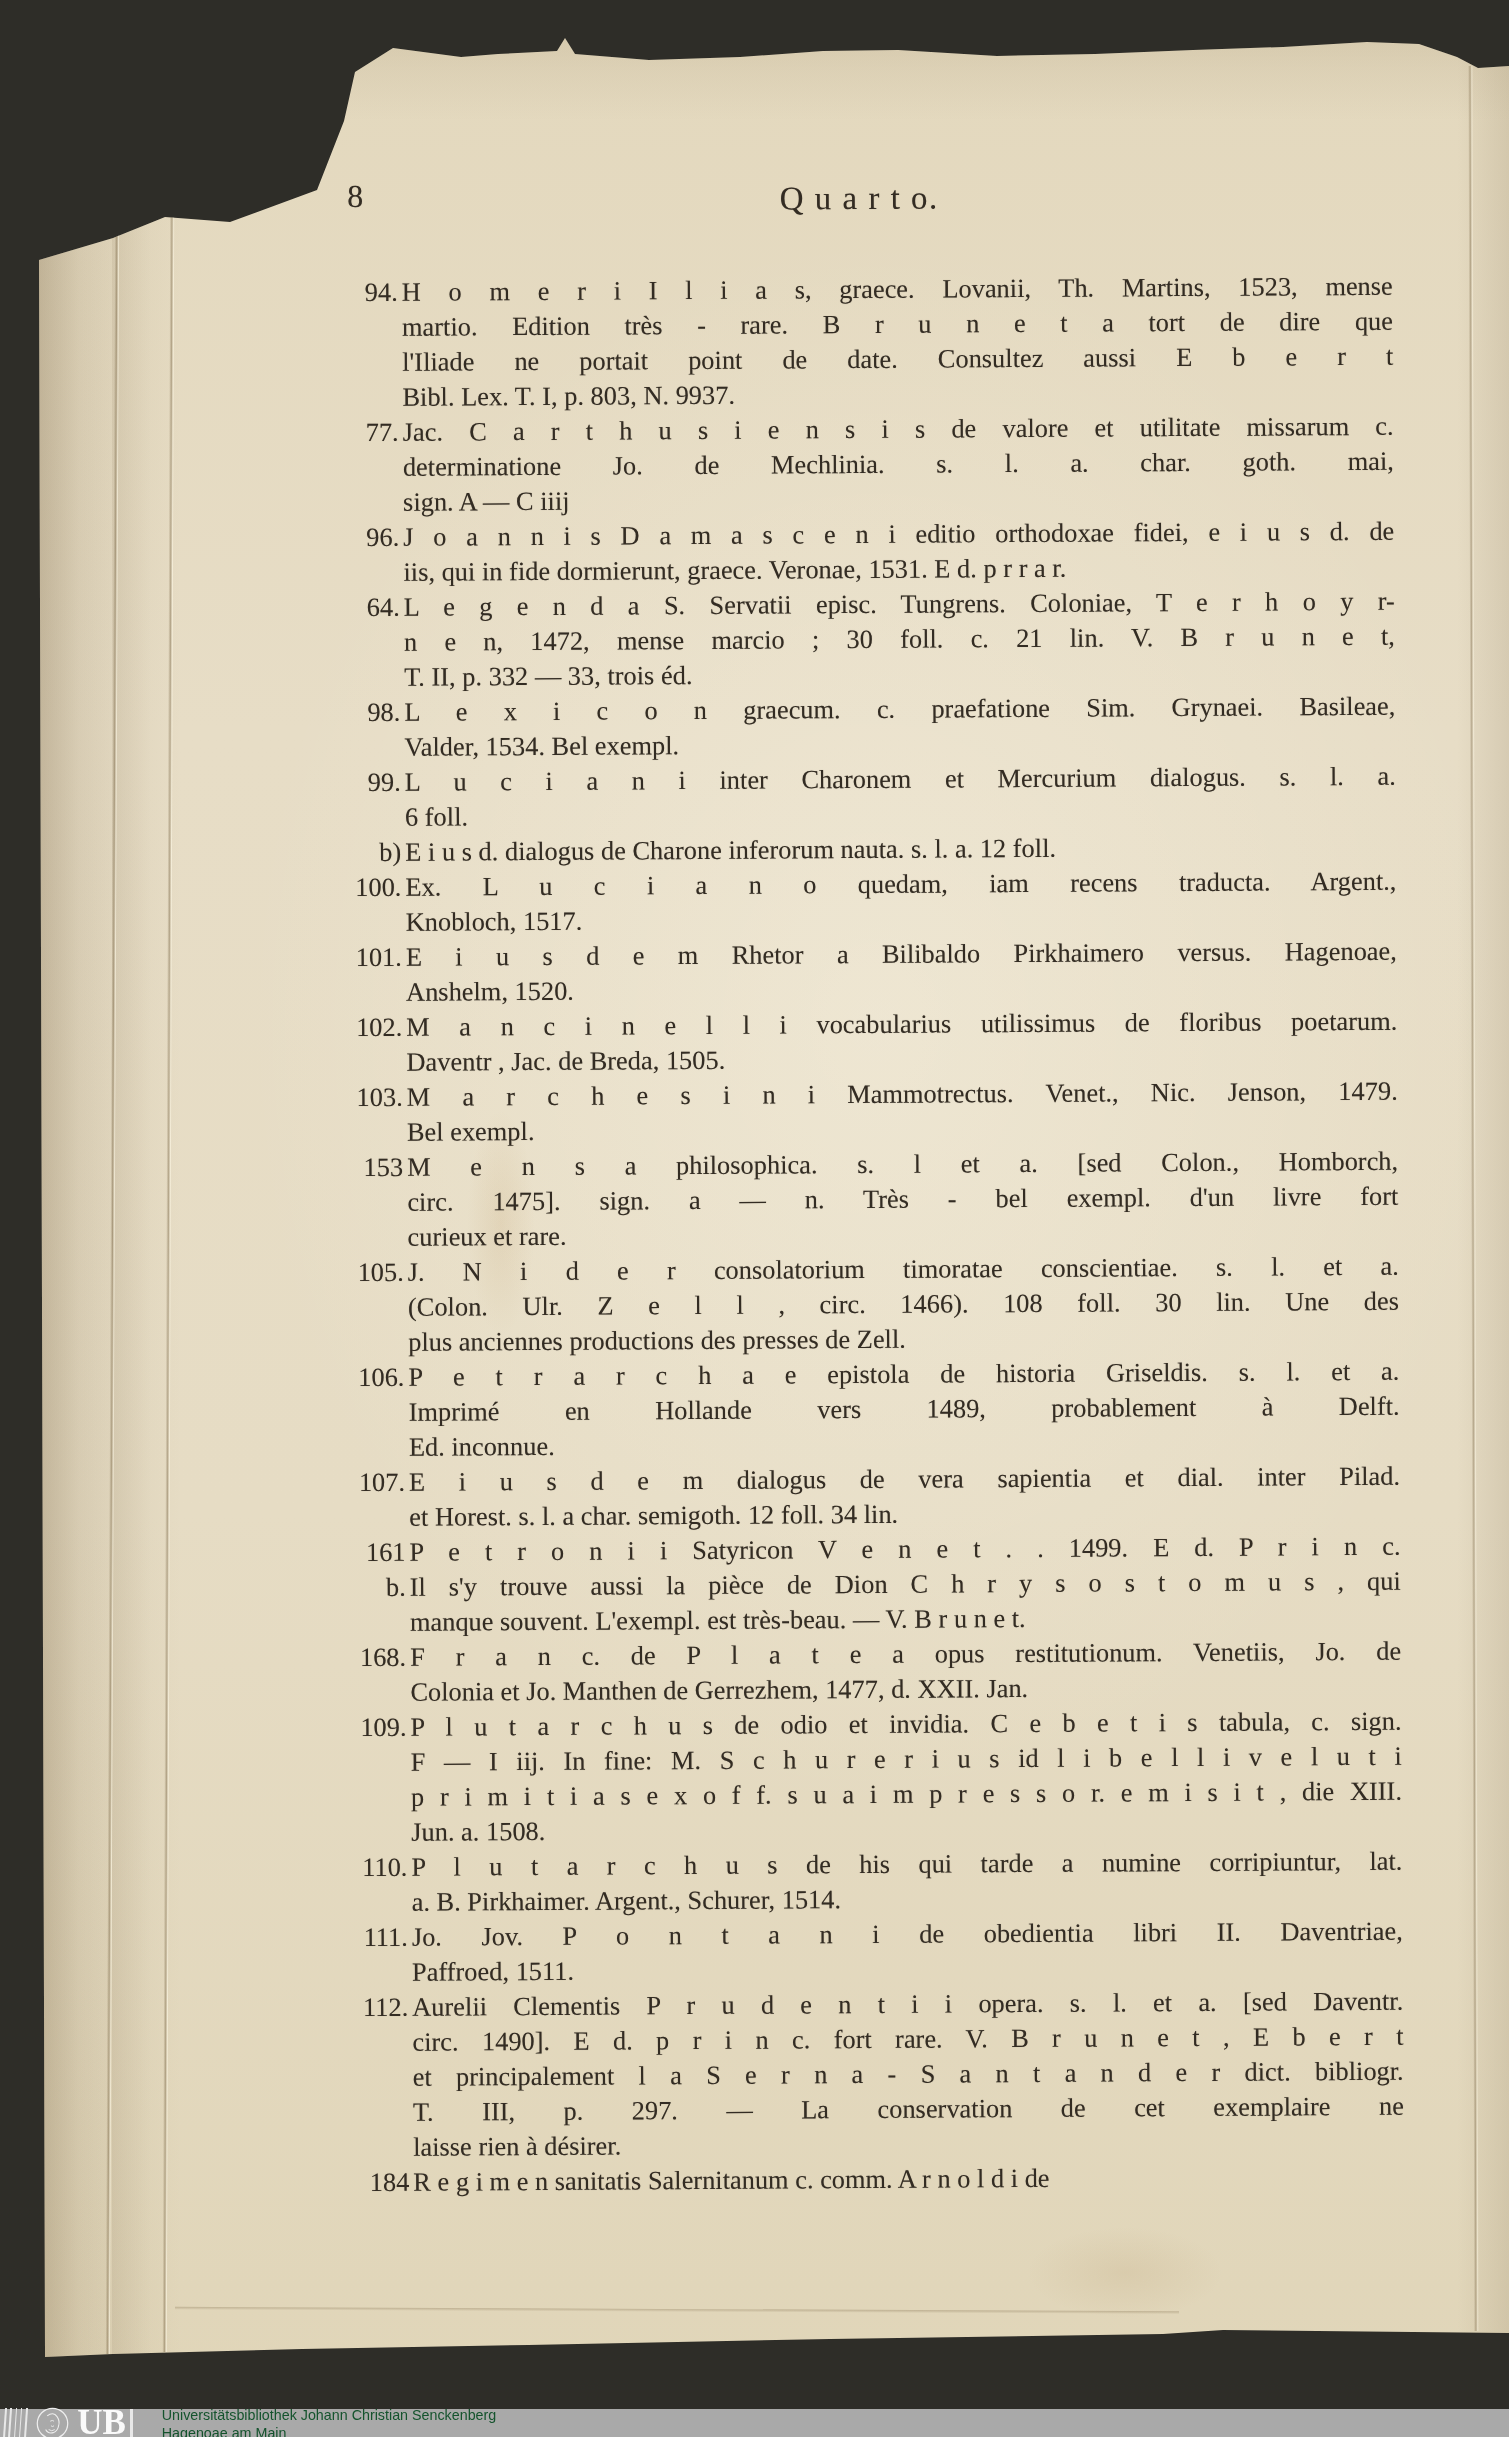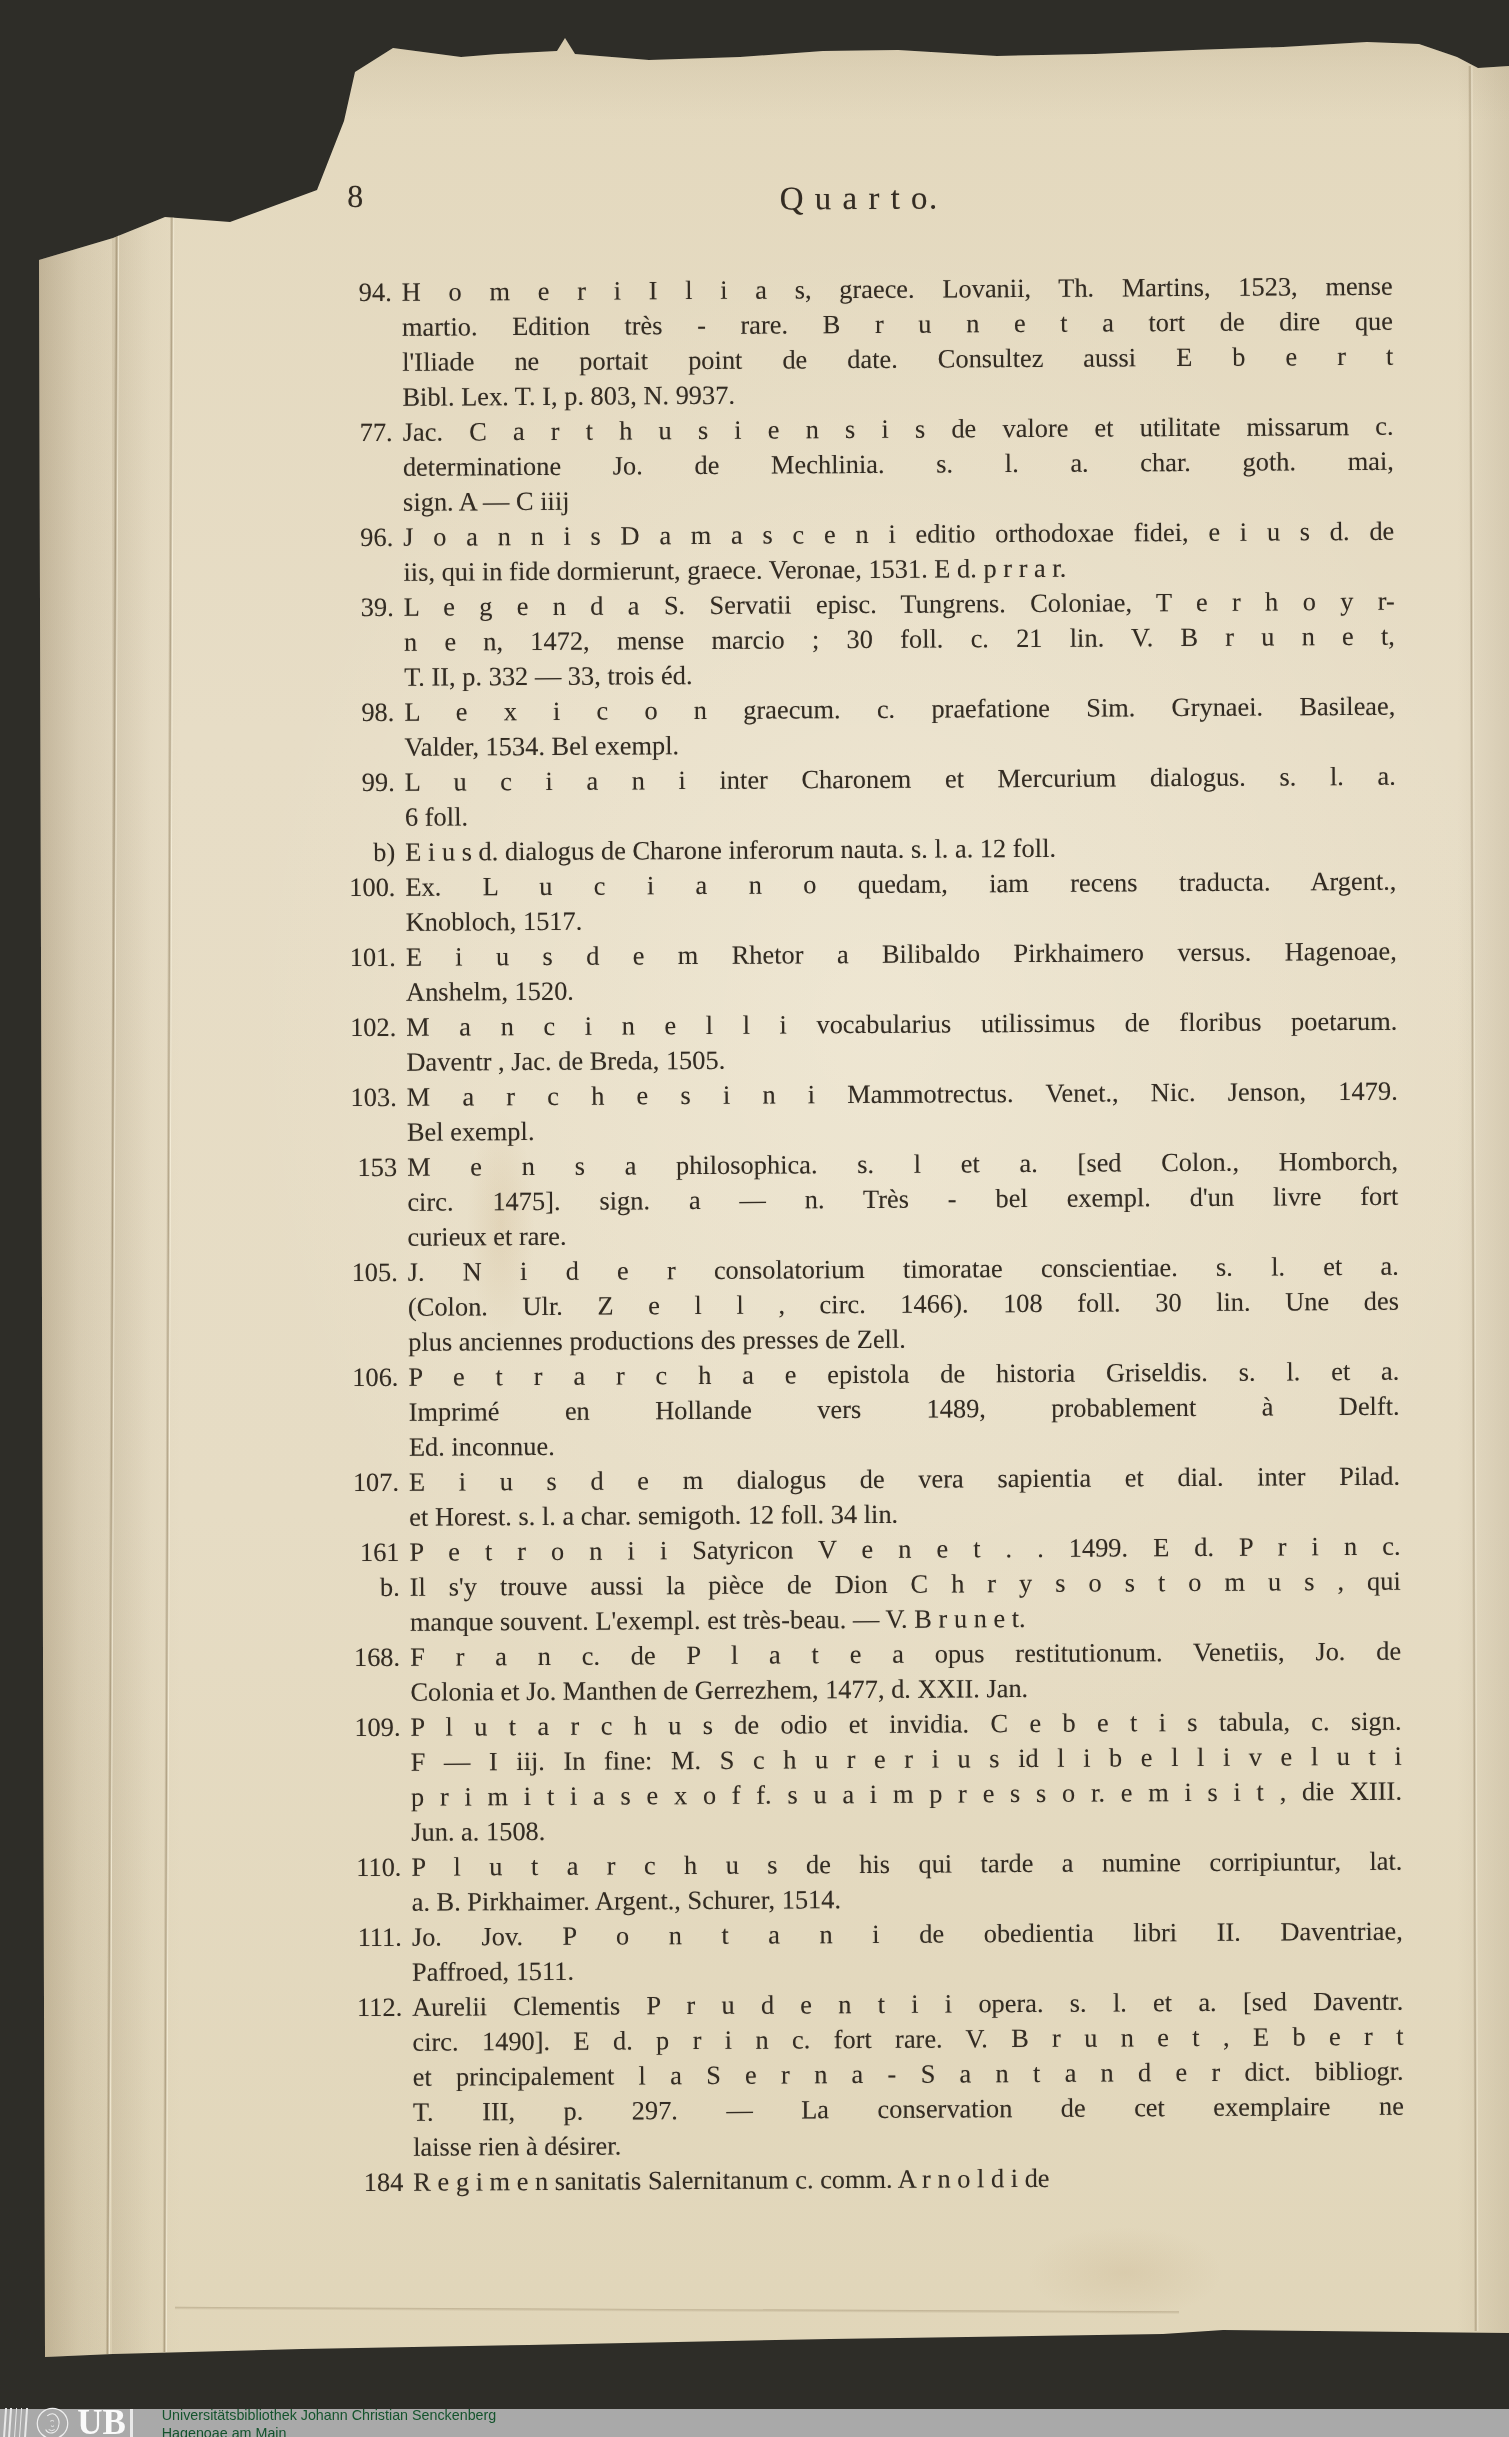--- a/index.html
+++ b/index.html
@@ -56,21 +56,21 @@
   .stain2{position:absolute;left:1027px;top:2227px;width:196px;height:91px;border-radius:50%;
     background:radial-gradient(closest-side, rgba(150,110,55,.10), transparent);}
 
   
   .content{position:absolute;left:325px;top:0;width:1066px;color:#332c23;transform:rotate(-.35deg);}
   .content, .content *{text-shadow:0 0 0.8px rgba(51,44,35,.35);}
   .folio{position:absolute;left:21px;top:175px;font-size:32px;}
   .running-title{position:absolute;left:0;top:180px;width:100%;text-align:center;font-size:33px;letter-spacing:1.5px;}
   .entries{position:absolute;left:0;top:272px;width:1066px;font-size:26.4px;line-height:35px;}
   .entry{position:relative;padding-left:75px;}
-  .entry .num{position:absolute;left:0;top:0;width:65px;text-align:right;}
+  .entry .num{position:absolute;left:6px;top:0;width:65px;text-align:right;}
   .entry .line{text-align:justify;text-align-last:justify;}
   .entry .line:last-child{text-align-last:left;}
 
   
   .banner{position:absolute;left:0;right:0;bottom:0;height:29px;background:#a9a9a9;
     display:flex;align-items:center;font-family:"Liberation Sans","DejaVu Sans",sans-serif;}
   .logo{display:flex;align-items:center;height:100%;}
   .spines{display:flex;align-items:flex-end;height:35px;margin-left:3.8px;transform:skewX(-4deg);}
   .spines i{display:block;width:1.5px;height:33px;background:#e8e8e8;margin-right:3.8px;}
   .portrait{margin-left:4.5px;}
@@ -116,21 +116,21 @@
             </div>
           </div>
           <div class="entry">
             <span class="num">96.</span>
             <div class="lines">
               <div class="line">J o a n n i s  D a m a s c e n i  editio orthodoxae fidei,  e i u s d.  de</div>
               <div class="line">iis, qui in fide dormierunt, graece.  Veronae, 1531.  E d. p r  r a r.</div>
             </div>
           </div>
           <div class="entry">
-            <span class="num">39.</span>
+            <span class="num">64.</span>
             <div class="lines">
               <div class="line">L e g e n d a  S. Servatii episc. Tungrens.  Coloniae,  T e r h o y r-</div>
               <div class="line">n e n,  1472,  mense marcio ;  30 foll.  c. 21 lin.   V.  B r u n e t,</div>
               <div class="line">T. II, p. 332 — 33, trois éd.</div>
             </div>
           </div>
           <div class="entry">
             <span class="num">98.</span>
             <div class="lines">
               <div class="line">L e x i c o n  graecum.  c.  praefatione Sim.  Grynaei.  Basileae,</div>

